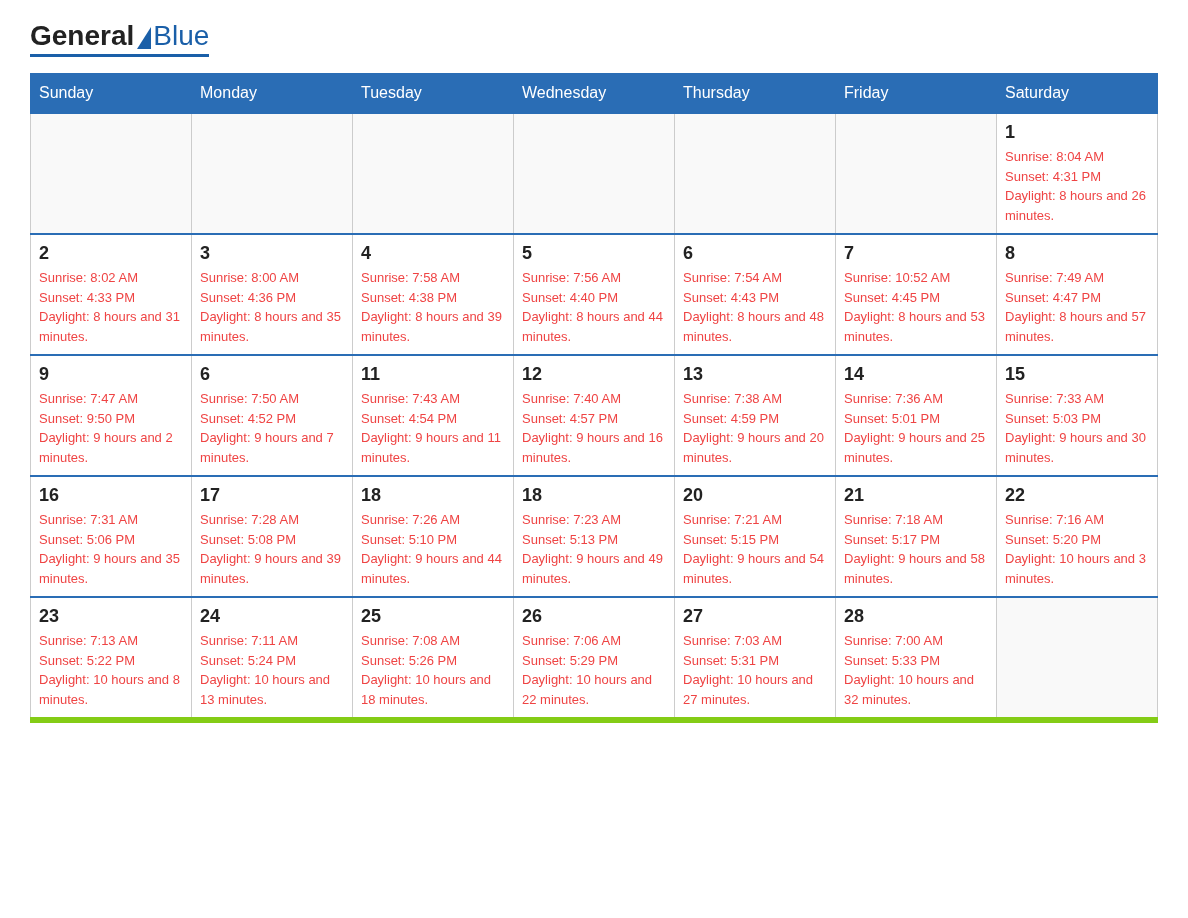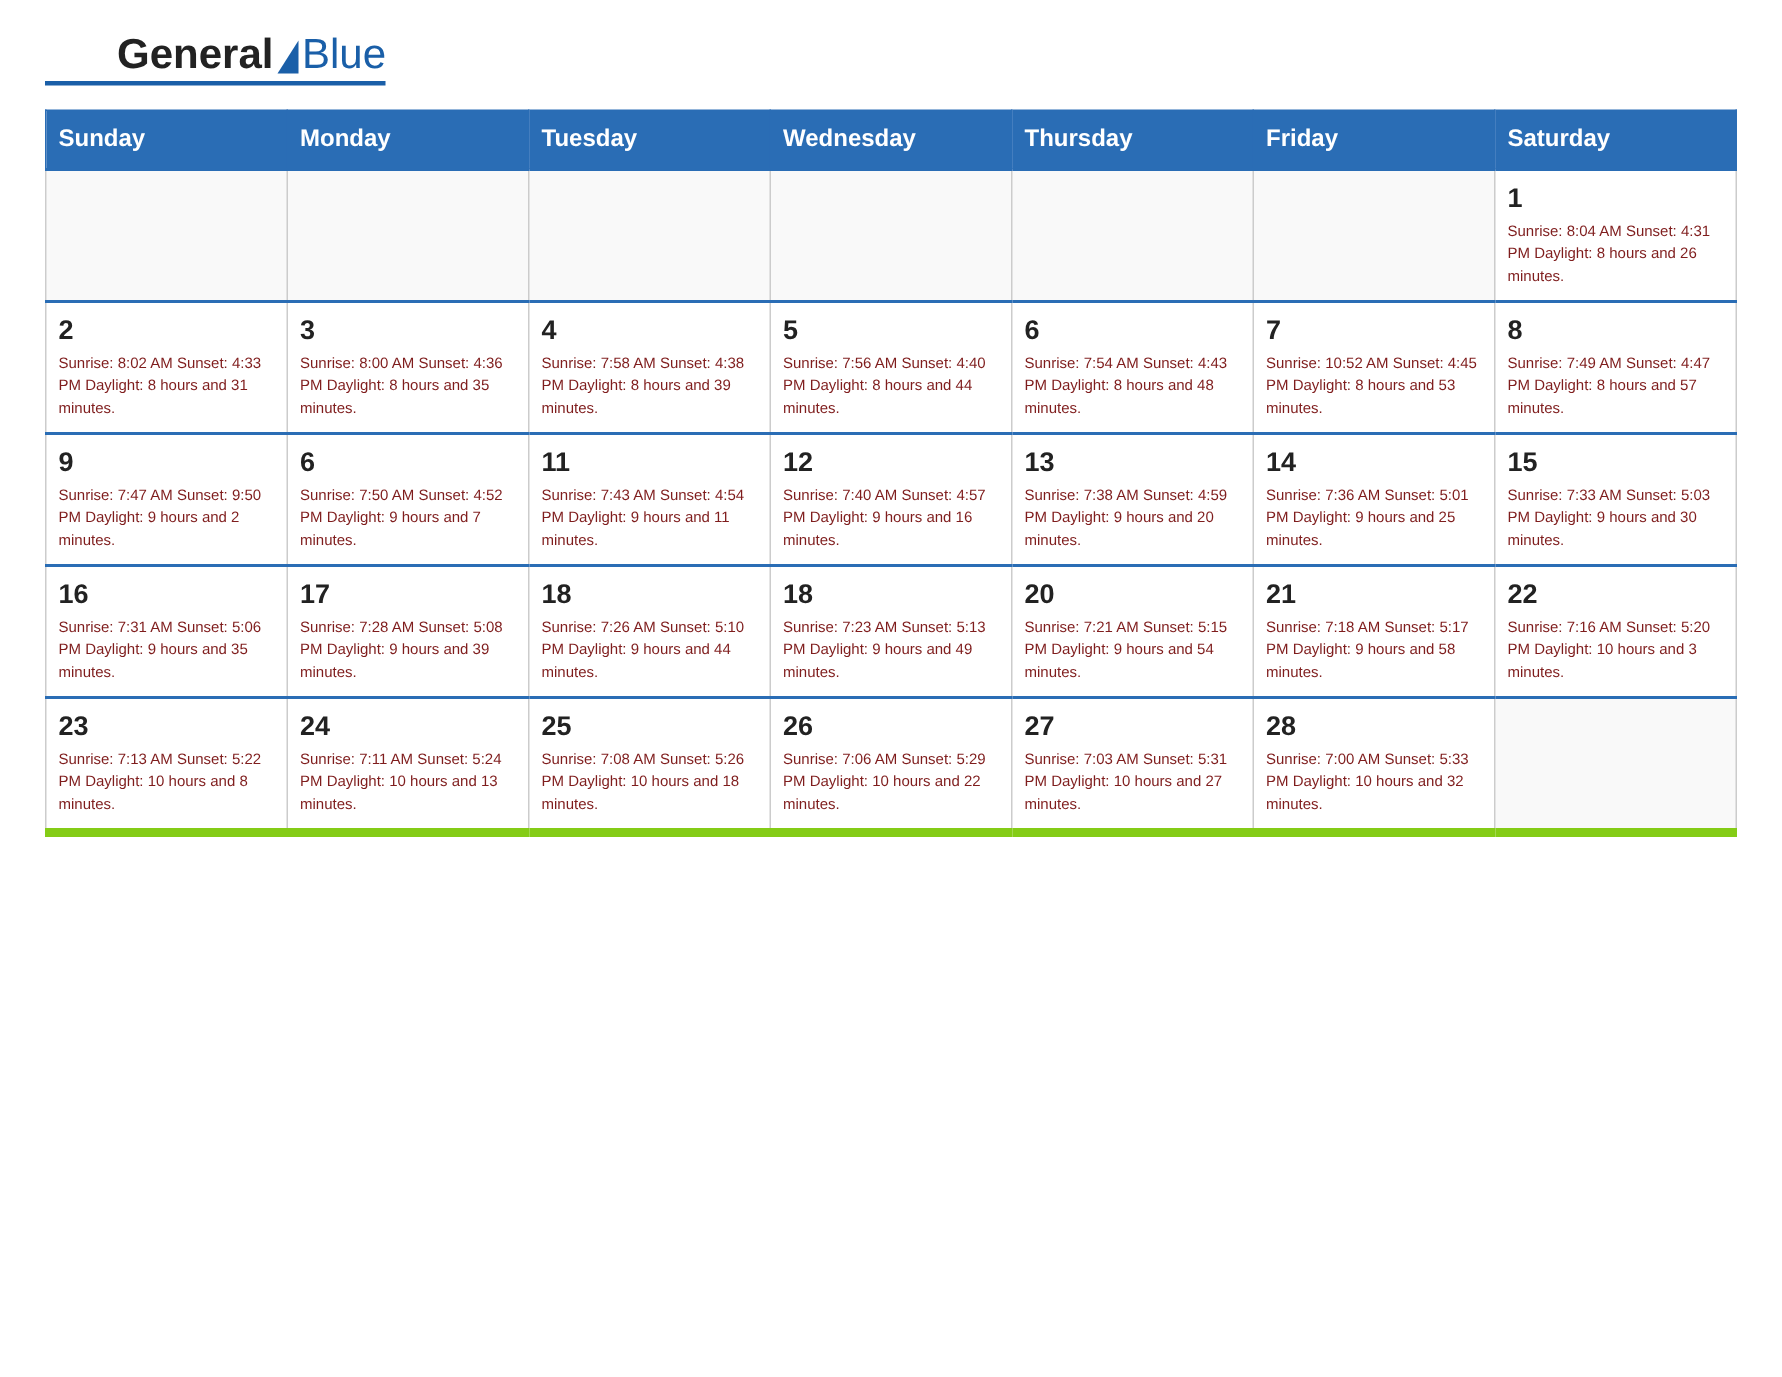--- a/index.html
+++ b/index.html
@@ -20,21 +20,20 @@
       display: flex;
       flex-direction: column;
       align-items: flex-start;
     }
     .logo-text {
       font-size: 28px;
       font-weight: bold;
       color: #222;
       display: flex;
       align-items: center;
-      margin-left: 48px;
     }
     .logo-general { color: #222; }
     .logo-triangle {
       width: 0;
       height: 0;
       border-left: 14px solid transparent;
       border-right: 0px solid transparent;
       border-bottom: 22px solid #1a5fa8;
       display: inline-block;
       margin-left: 3px;
@@ -69,21 +68,21 @@
     }
     .calendar {
       width: 100%;
       border-collapse: collapse;
       margin-top: 16px;
     }
     .calendar th {
       background: #2a6db5;
       color: #fff;
       font-size: 16px;
-      font-weight: bold;
+      font-weight: normal;
       padding: 10px 8px;
       text-align: left;
       border: 1px solid #2a6db5;
     }
     .calendar td {
       vertical-align: top;
       border: 1px solid #ccc;
       border-top: 2px solid #2a6db5;
       padding: 8px 8px 8px 8px;
       width: 14.28%;
@@ -95,22 +94,22 @@
       background: #f9f9f9;
     }
     .day-number {
       font-size: 18px;
       font-weight: bold;
       color: #222;
       display: block;
       margin-bottom: 4px;
     }
     .day-info {
-      font-size: 10px;
-      color: #7f1d1d;
+      font-size: 13px;
+      color: #ef4444;
       line-height: 1.5;
     }
     .calendar tr td {
       border-bottom: none;
     }
     .calendar tr:last-child td {
       border-bottom: 6px solid #84cc16;
     }
   </style>
 </head>

